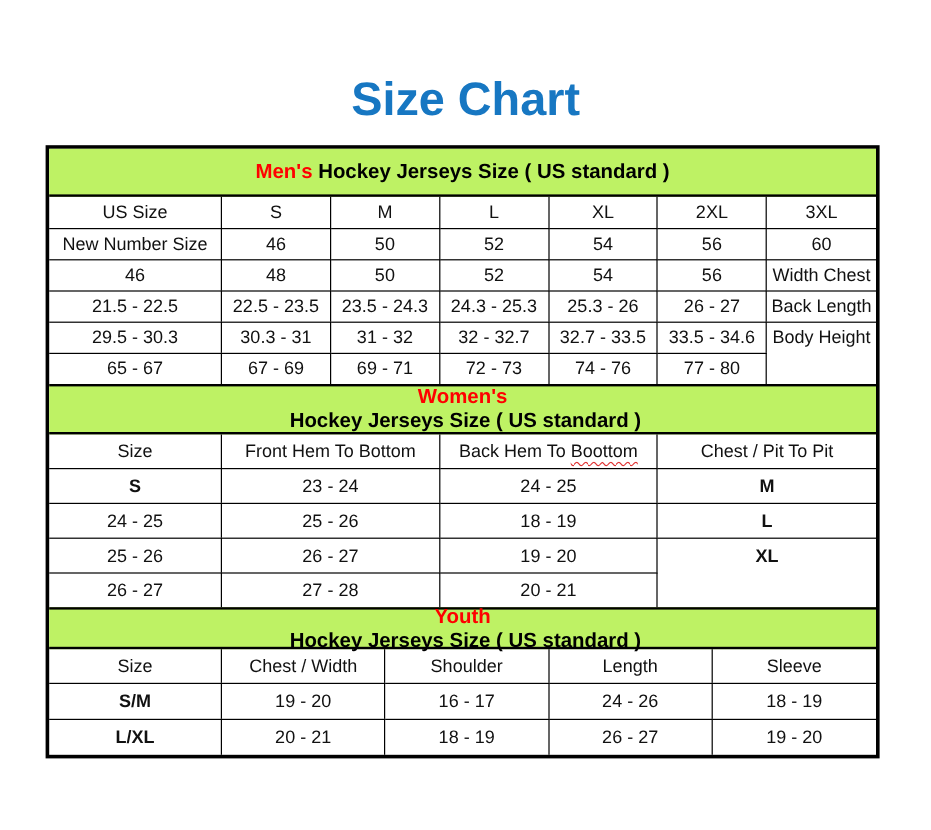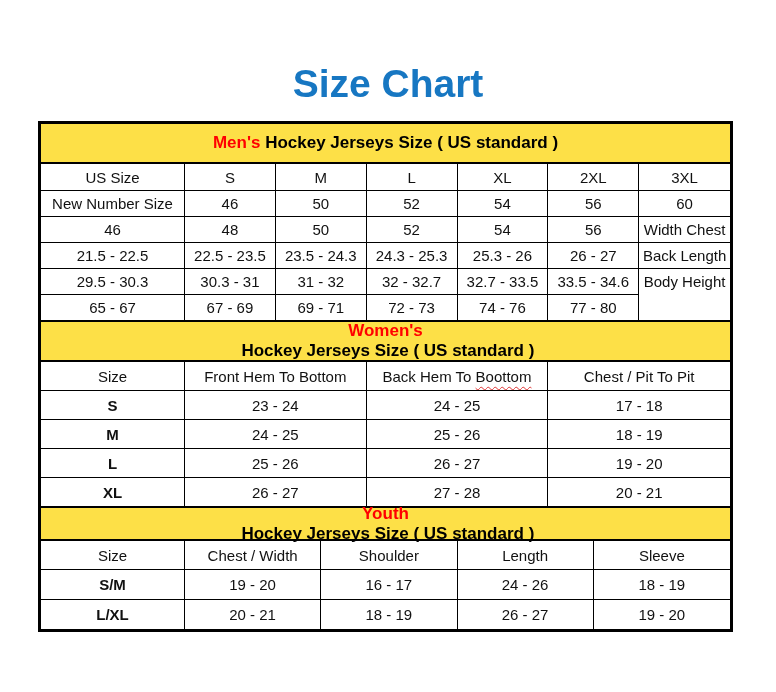--- a/index.html
+++ b/index.html
@@ -9,21 +9,21 @@
   }
   .title {
     position:absolute; top:62px; left:0; width:776px; text-align:center;
     font-size:39px; font-weight:bold; color:#1777c2; letter-spacing:0px;
   }
   .chart {
     position:absolute; left:38px; top:121px; width:695px;
     border:3px solid #000; box-sizing:border-box; background:#fff;
   }
   .band {
-    background:#fde047; height:38px; border-bottom:2px solid #000;
+    background:#bef264; height:38px; border-bottom:2px solid #000;
     display:flex; align-items:center; justify-content:center;
     font-size:17px; font-weight:bold; color:#000;
   }
   .band.mid { border-top:2px solid #000;flex-direction:column; }
   .band.short { height:31px; }
   .band .hl { color:#ff0000; white-space:pre; }
   .band .rest { color:#000; white-space:pre; }
   .grid { display:grid; }
   .men   { grid-template-columns:144px repeat(6, 1fr); grid-template-rows:repeat(6, 26px); }
   .women { grid-template-columns:144px repeat(3, 1fr); grid-template-rows:28px repeat(4, 29px); }
@@ -119,21 +119,20 @@
     <div class="cell hd">Front Hem To Bottom</div>
     <div class="cell hd">
       <span class="prefix">Back Hem To </span>
         <span class="misspell">Boottom</span>
     </div>
     <div class="cell hd">Chest / Pit To Pit</div>
 
     <div class="cell lbl">S</div>
     <div class="cell">23 - 24</div>
     <div class="cell">24 - 25</div>
-    <div class="cell">17 - 18</div>
 
     <div class="cell lbl">M</div>
     <div class="cell">24 - 25</div>
     <div class="cell">25 - 26</div>
     <div class="cell">18 - 19</div>
 
     <div class="cell lbl">L</div>
     <div class="cell">25 - 26</div>
     <div class="cell">26 - 27</div>
     <div class="cell">19 - 20</div>

